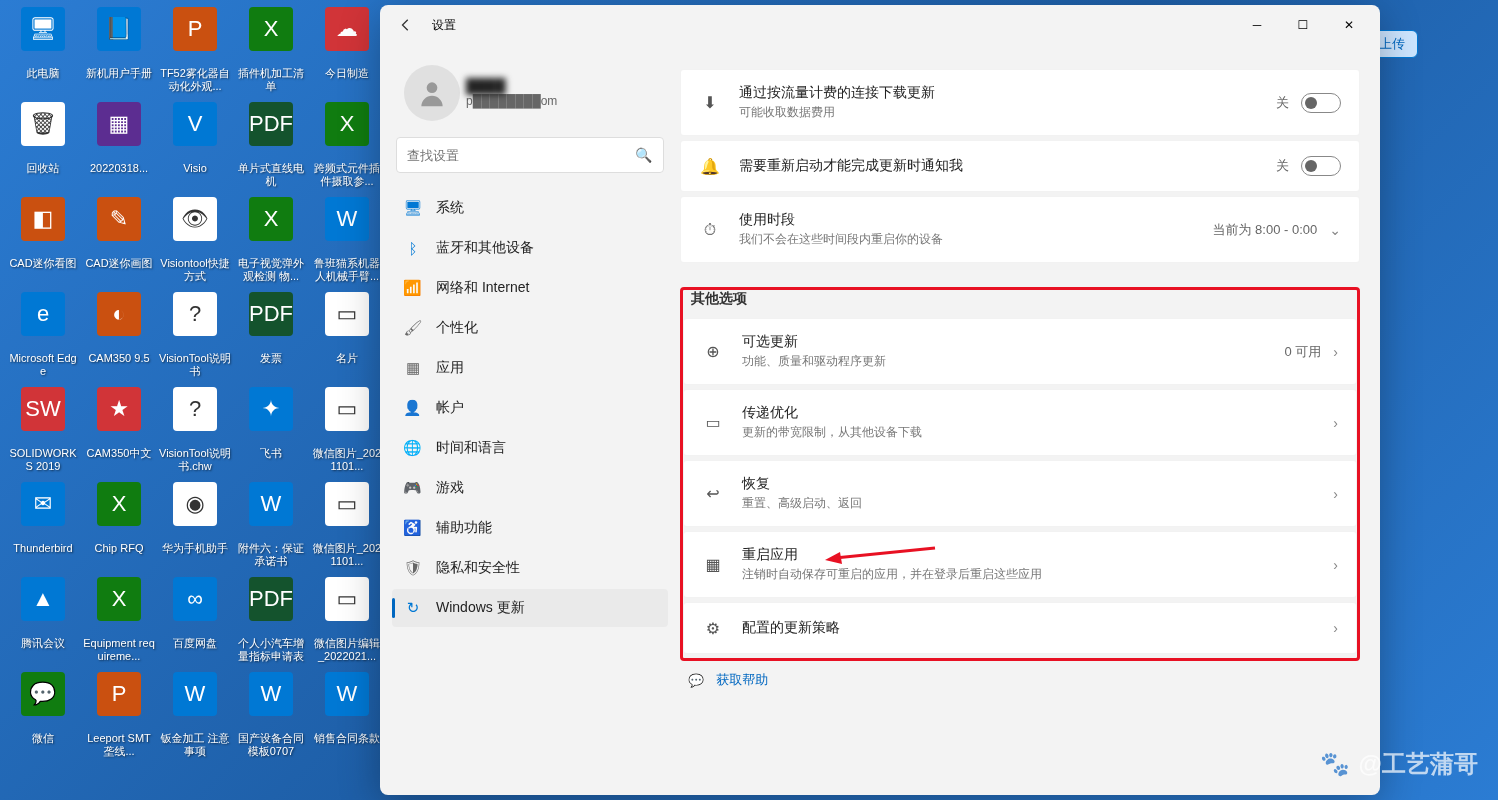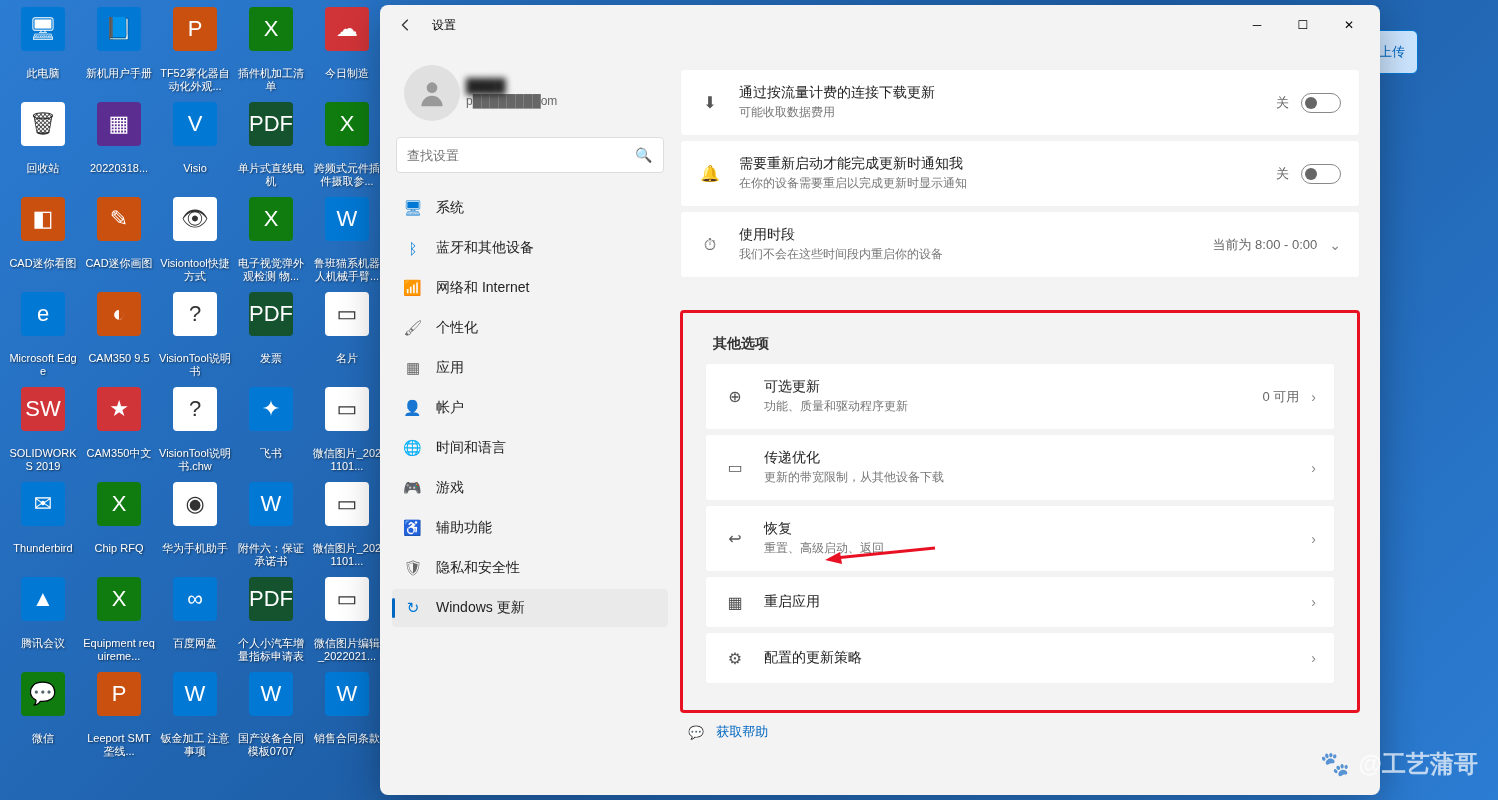--- a/index.html
+++ b/index.html
@@ -56,29 +56,29 @@
 .card .cicon { width: 22px; height: 22px; display: flex; align-items: center; justify-content: center; color: #555; flex-shrink: 0; }
 .card .ctext { flex: 1; }
 .card .ctitle { font-size: 14px; color: #222; }
 .card .cdesc { font-size: 12px; color: #777; margin-top: 2px; }
 .card .ctrail { display: flex; align-items: center; gap: 12px; color: #666; font-size: 13px; }
 .toggle { width: 40px; height: 20px; border-radius: 10px; border: 1px solid #888; position: relative; background: #fff; }
 .toggle::after { content: ""; position: absolute; width: 12px; height: 12px; border-radius: 50%; background: #666; top: 3px; left: 3px; }
 .chev { color: #888; font-size: 14px; }
 
 .section-head { font-size: 14px; font-weight: 600; color: #333; margin: 24px 0 10px 8px; }
-.highlight-box { border: 3px solid #e81123; border-radius: 4px; padding: 22px; margin-top: 32px; }
+.highlight-box { border: 3px solid #e81123; border-radius: 4px; padding: 0; margin-top: 24px; }
 
 .arrow-annotation { position: absolute; left: 820px; top: 538px; pointer-events: none; }
 
 .help-link { display: flex; align-items: center; gap: 12px; padding: 10px 0 0 8px; color: #0067c0; font-size: 13px; cursor: pointer; }
 .help-link .hicon { color: #555; }
 
 .watermark { position: absolute; right: 20px; bottom: 20px; color: rgba(255,255,255,.7); font-size: 24px; font-weight: 600; display: flex; align-items: center; gap: 8px; }
-.upload-btn { position: absolute; right: 80px; top: 30px; background: #cce5ff; border: 1px solid #0078d4; color: #0067c0; padding: 12px 12px; border-radius: 6px; font-size: 13px; }
+.upload-btn { position: absolute; right: 80px; top: 30px; background: #cce5ff; border: 1px solid #0078d4; color: #0067c0; padding: 4px 12px; border-radius: 6px; font-size: 13px; }
 </style>
 </head>
 <body>
 
 <div class="desktop">
   <div class="desktop-grid" id="desktop-grid">
       <div class="desktop-icon">
         <div class="ic ic-blue">🖥</div>
         <div class="lbl">此电脑</div>
       </div>
@@ -336,21 +336,20 @@
             </div>
     <div class="ctrail">
               <span>关</span>
               <div class="toggle"></div>
             </div>
           </div>
           <div class="card clickable">
             <div class="cicon">🔔</div>
     <div class="ctext">
               <div class="ctitle">需要重新启动才能完成更新时通知我</div>
-              <div class="cdesc">在你的设备需要重启以完成更新时显示通知</div>
             </div>
     <div class="ctrail">
               <span>关</span>
               <div class="toggle"></div>
             </div>
           </div>
           <div class="card clickable">
             <div class="cicon">⏱</div>
     <div class="ctext">
               <div class="ctitle">使用时段</div>
@@ -394,20 +393,21 @@
                 <div class="cdesc">重置、高级启动、返回</div>
               </div>
     <div class="ctrail">
                 <span class="chev">›</span>
               </div>
             </div>
             <div class="card clickable">
               <div class="cicon">▦</div>
     <div class="ctext">
                 <div class="ctitle">重启应用</div>
+                <div class="cdesc">注销时自动保存可重启的应用，并在登录后重启这些应用</div>
               </div>
     <div class="ctrail">
                 <span class="chev">›</span>
               </div>
             </div>
             <div class="card clickable">
               <div class="cicon">⚙</div>
     <div class="ctext">
                 <div class="ctitle">配置的更新策略</div>
               </div>

